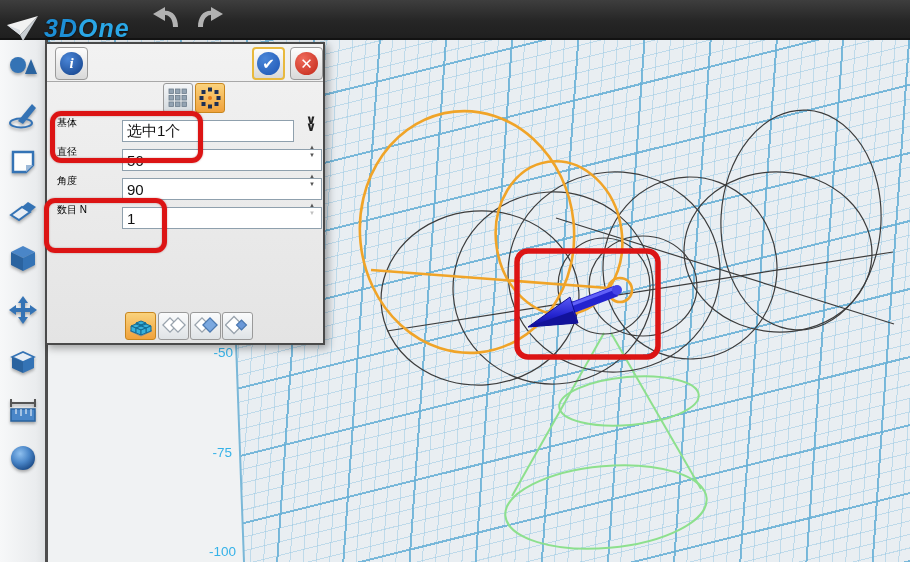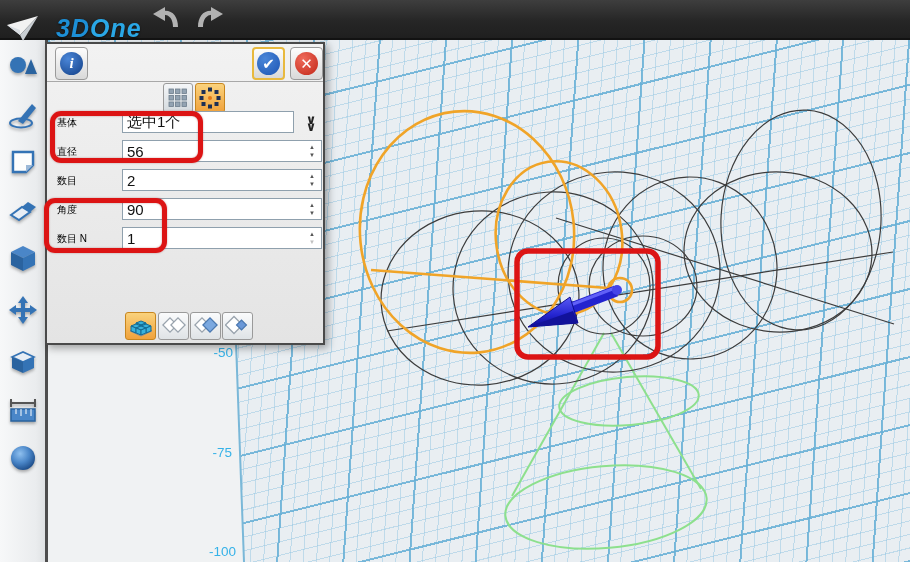--- a/index.html
+++ b/index.html
@@ -8,21 +8,21 @@
     font-family:"Liberation Sans","DejaVu Sans",sans-serif;
     background:#eef0f1;
   }
   
   .topbar{
     position:absolute;left:0;top:0;width:910px;height:40px;
     background:linear-gradient(#3e3e3e,#262626 55%,#1f1f1f);
     border-bottom:2px solid #121212;box-sizing:border-box;z-index:40;
     display:flex;align-items:center;
   }
-  .logo{display:flex;align-items:center;gap:16px;margin-left:6px;margin-top:19px;}
+  .logo{display:flex;align-items:center;gap:4px;margin-left:6px;margin-top:19px;}
   .brand{font-style:italic;font-weight:bold;font-size:25px;letter-spacing:1px;
     color:#2aa7e6;text-shadow:0 1px 2px rgba(0,0,0,.6);}
   .brand .pfx{color:#1d8fd6;}
   .histbtn{position:absolute;top:5px;width:34px;height:30px;cursor:pointer;}
   .undo{left:150px;} .redo{left:192px;}
   
   .sidebar{
     position:absolute;left:0;top:40px;width:45px;height:522px;
     background:linear-gradient(90deg,#f7f8f9,#eaecee 80%,#dfe2e4);z-index:8;
   }
@@ -62,21 +62,21 @@
   .ico-cancel{background:radial-gradient(circle at 35% 30%,#ef6a5a,#c22718);}
   .hdr-sep{position:absolute;left:0;top:37px;width:100%;height:1px;background:#a8a8a8;}
   .pat-btn{position:absolute;top:39px;width:30px;height:30px;border:1px solid #9a9a9a;border-radius:3px;
     box-sizing:border-box;display:flex;align-items:center;justify-content:center;cursor:pointer;
     background:linear-gradient(#f4f6f8,#d4dade);}
   .pat-linear{left:116px;}
   .pat-circular{left:148px;background:linear-gradient(#fad27c,#f0a23c);border-color:#c8861e;}
   .form{position:absolute;left:0;top:64px;width:100%;}
   .frow{position:relative;height:29px;}
   .flabel{position:absolute;left:10px;top:0;line-height:29px;font-size:10px;color:#000;}
-  .finput{position:absolute;left:75px;top:3px;height:22px;border:1px solid #8fa0ad;background:#fff;
+  .finput{position:absolute;left:75px;top:12px;height:22px;border:1px solid #8fa0ad;background:#fff;
     font-size:15px;font-family:"Liberation Sans",sans-serif;padding:0 4px;box-sizing:border-box;color:#111;}
   .w-short{width:172px;} .w-long{width:200px;}
   .spinner{position:absolute;left:258px;top:3px;width:14px;height:22px;display:flex;flex-direction:column;
     align-items:center;justify-content:center;cursor:pointer;}
   .spinner span{font-size:6px;color:#555;line-height:8px;}
   .spin-dis span.dn{color:#c0c0c0;}
   .expander{position:absolute;left:254px;top:2px;width:20px;height:26px;display:flex;flex-direction:column;
     align-items:center;justify-content:center;cursor:pointer;}
   .expander span{font-size:13px;font-weight:bold;color:#222;line-height:7px;}
   .footer{position:absolute;left:0;top:268px;width:100%;height:31px;}
@@ -302,28 +302,20 @@
       <span class="flabel">基体</span>
       <input class="finput w-short" value="选中1个" style="">
       <div class="expander">
         <span>∨</span>
         <span>∨</span>
       </div>
     </div>
     <div class="frow">
       <span class="flabel">直径</span>
       <input class="finput w-long" value="56" style="">
-      <div class="spinner">
-        <span class="up">▲</span>
-        <span class="dn">▼</span>
-      </div>
-    </div>
-    <div class="frow">
-      <span class="flabel">数目</span>
-      <input class="finput w-long" value="2" style="">
       <div class="spinner">
         <span class="up">▲</span>
         <span class="dn">▼</span>
       </div>
     </div>
     <div class="frow">
       <span class="flabel">角度</span>
       <input class="finput w-long" value="90" style="">
       <div class="spinner">
         <span class="up">▲</span>

